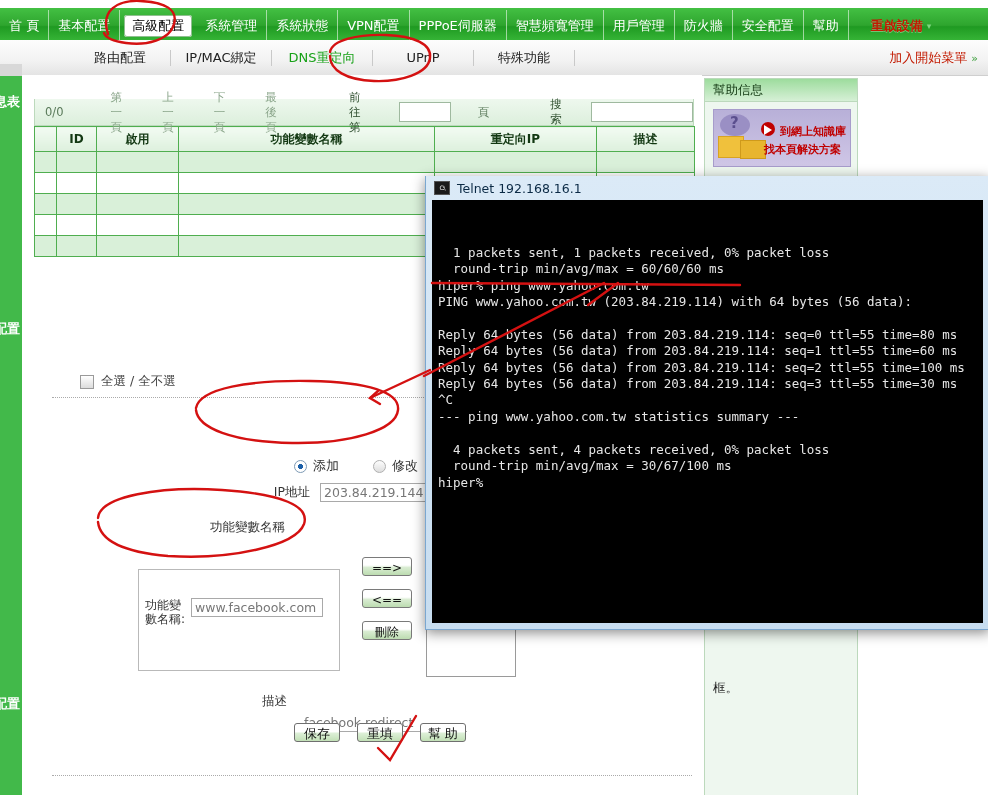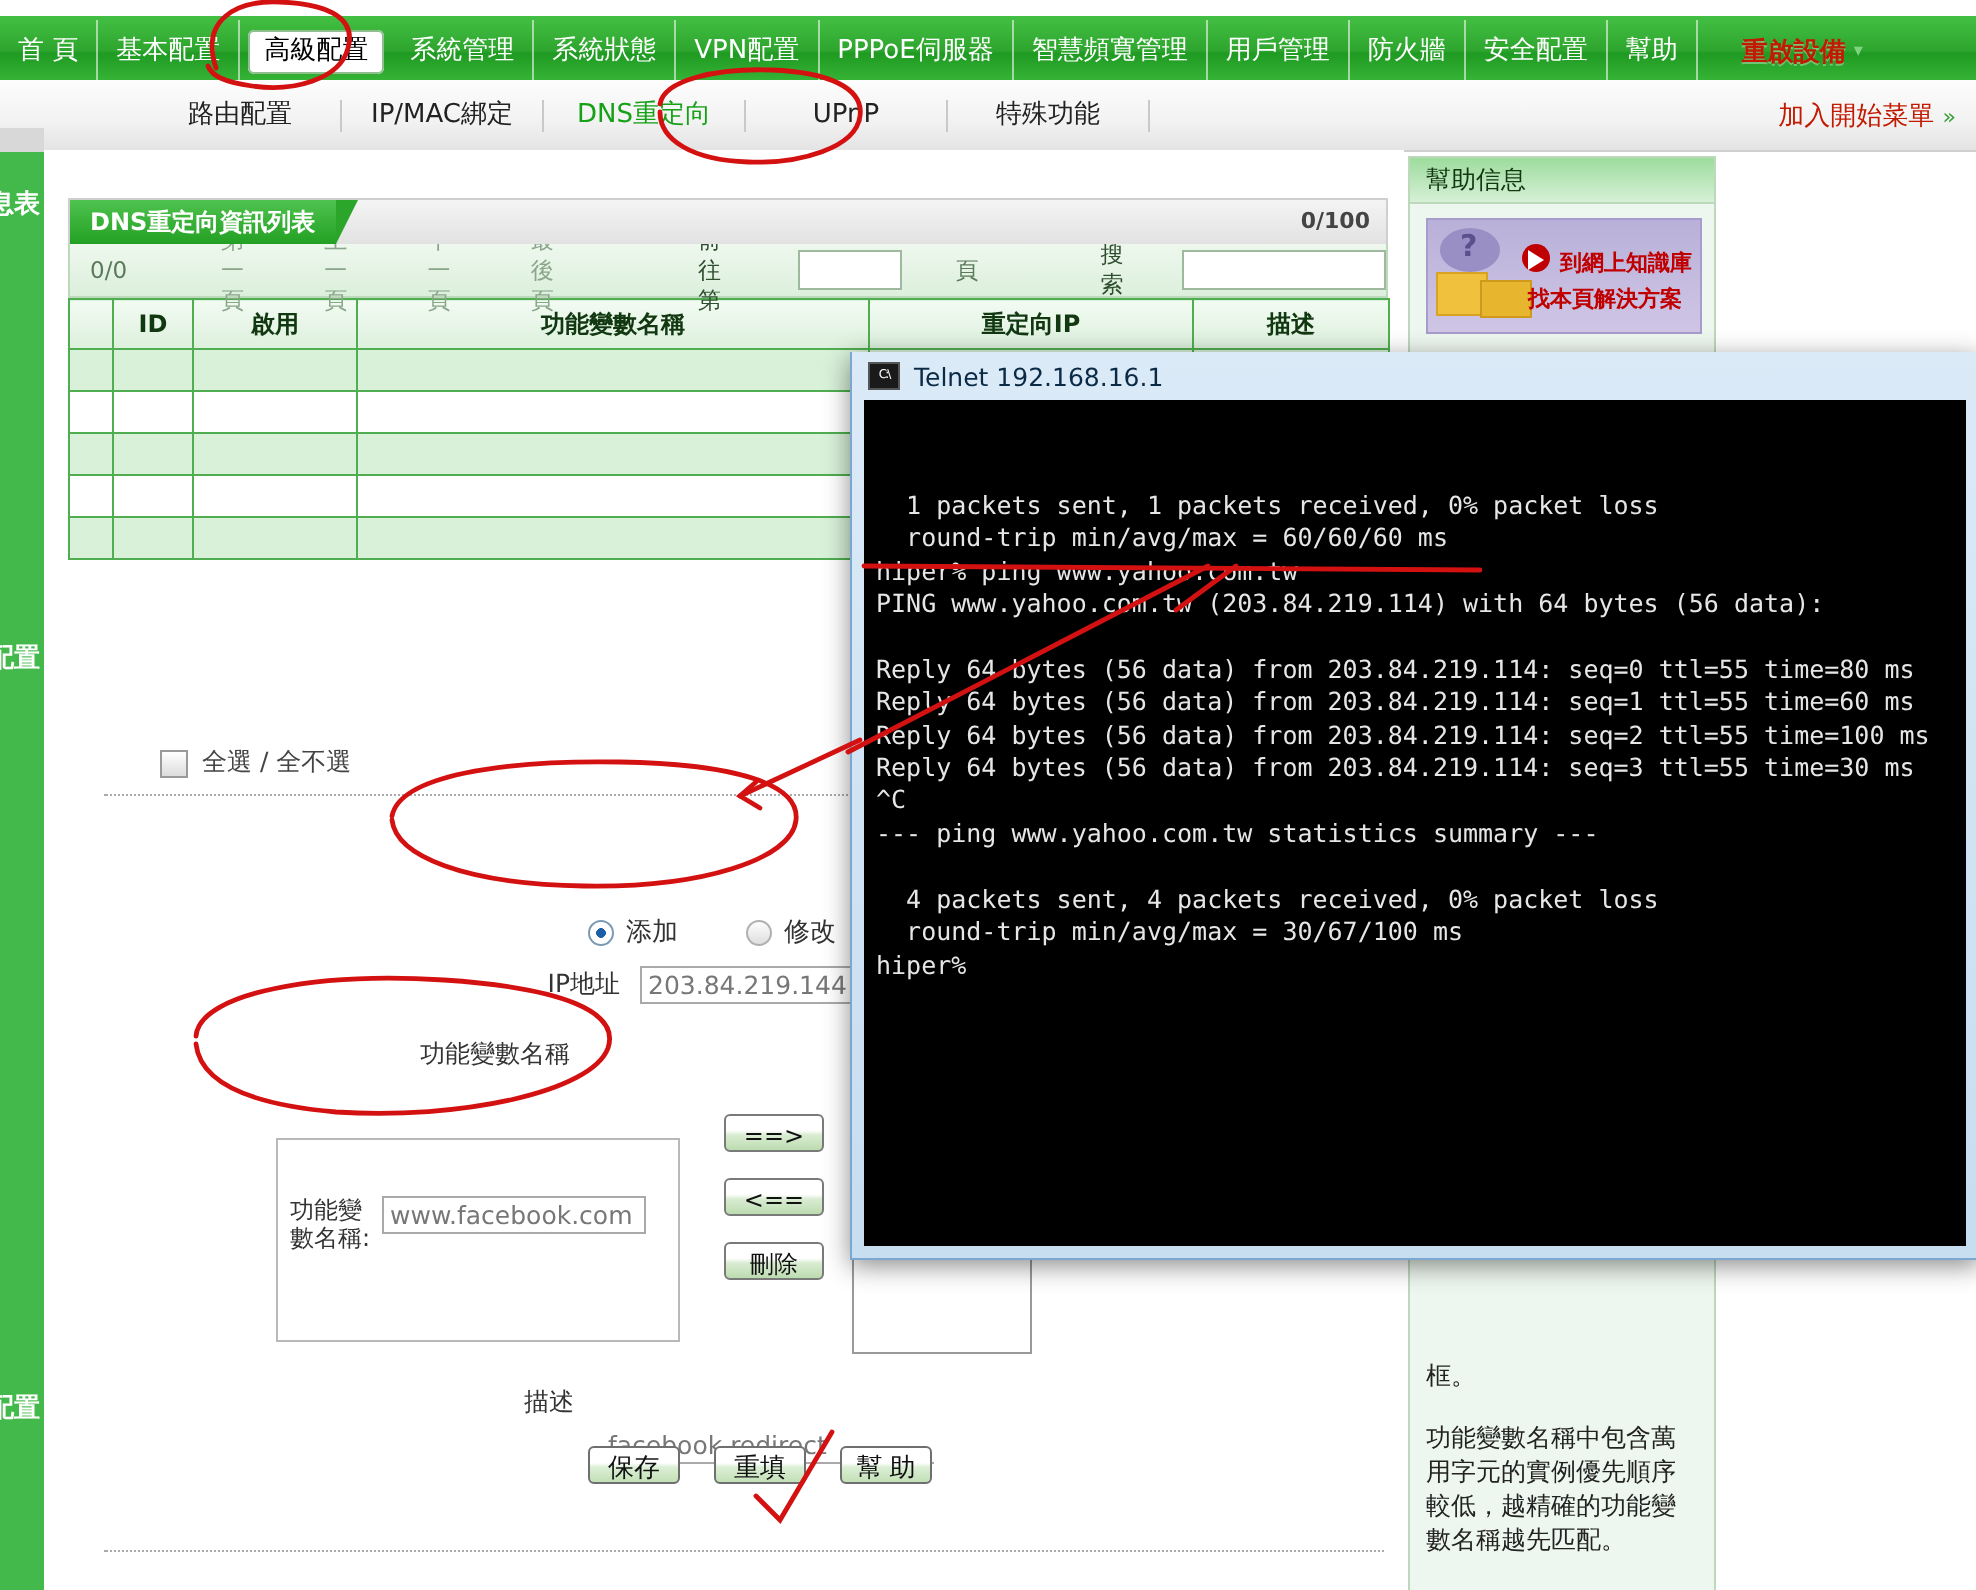--- a/index.html
+++ b/index.html
@@ -255,24 +255,20 @@
 <div id="leftrail">
   <span class="rtxt" style="top:18px">息表</span>
   <span class="rtxt" style="top:245px">配置</span>
   <span class="rtxt" style="top:620px">配置</span>
 </div>
 <div id="railtop"></div>
 
 <div id="main">
 
   <div id="listpanel">
-    <div id="lp-head">
-      <span class="tab">DNS重定向資訊列表</span>
-      <span class="cnt">0/100</span>
-    </div>
     <div id="lp-pager">
       <span class="pg">0/0</span>
       <span class="pg dim" style="margin-left:26px">第一頁</span>
       <span class="pg dim">上一頁</span>
       <span class="pg dim">下一頁</span>
       <span class="pg dim">最後頁</span>
       <span class="goto">前往 第</span>
       <input class="num" type="text" value="" style="">
       <span>頁</span>
       <span class="srch">搜索</span>
@@ -399,21 +395,20 @@
     <div class="q">?</div>
     <div class="box1"></div>
     <div class="box2"></div>
     <div class="playc"></div>
     <div class="play"></div>
     <div class="l1" style="padding-left:16px">到網上知識庫</div>
     <div class="l2">找本頁解決方案</div>
   </div>
   <div id="helptext">
     <p>框。</p>
-    <p>功能變數名稱中包含萬用字元的實例優先順序較低，越精確的功能變數名稱越先匹配。</p>
   </div>
 </div>
 
 <div id="telnet">
   <div class="tbar">
     <span class="ticon">C:\</span>
     <span class="ttitle">Telnet 192.168.16.1</span>
   </div>
   <div class="screen">
 <span></span>

